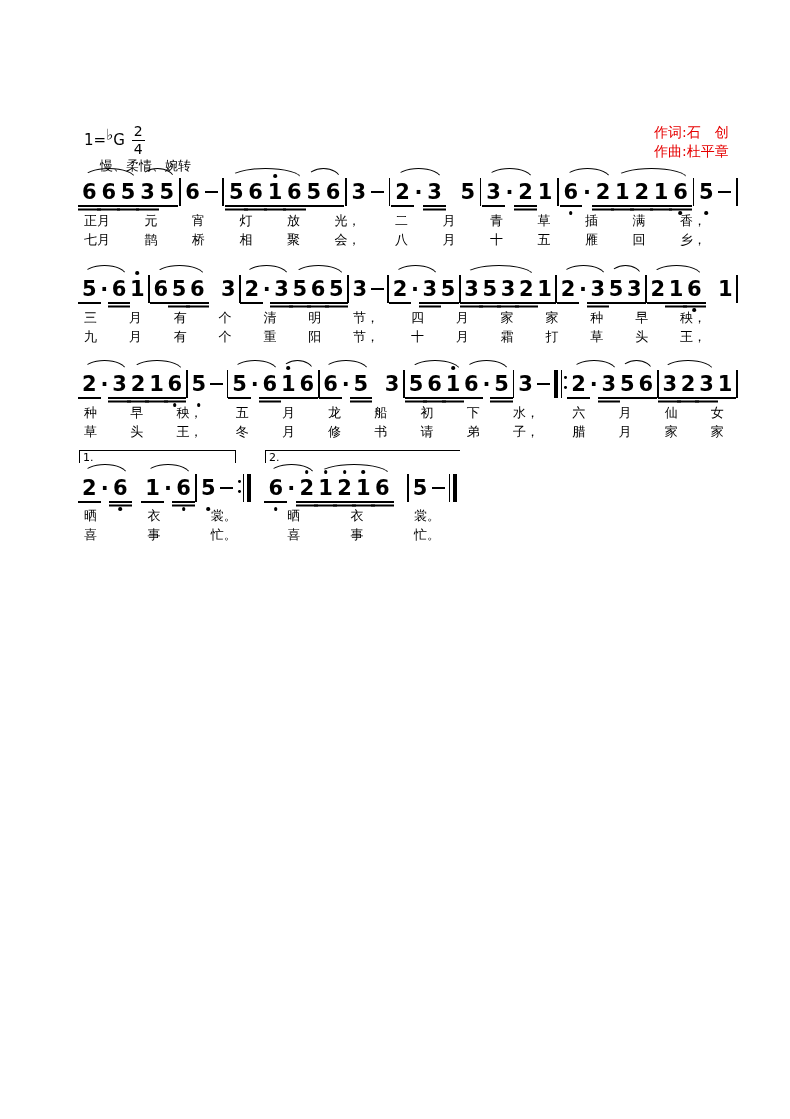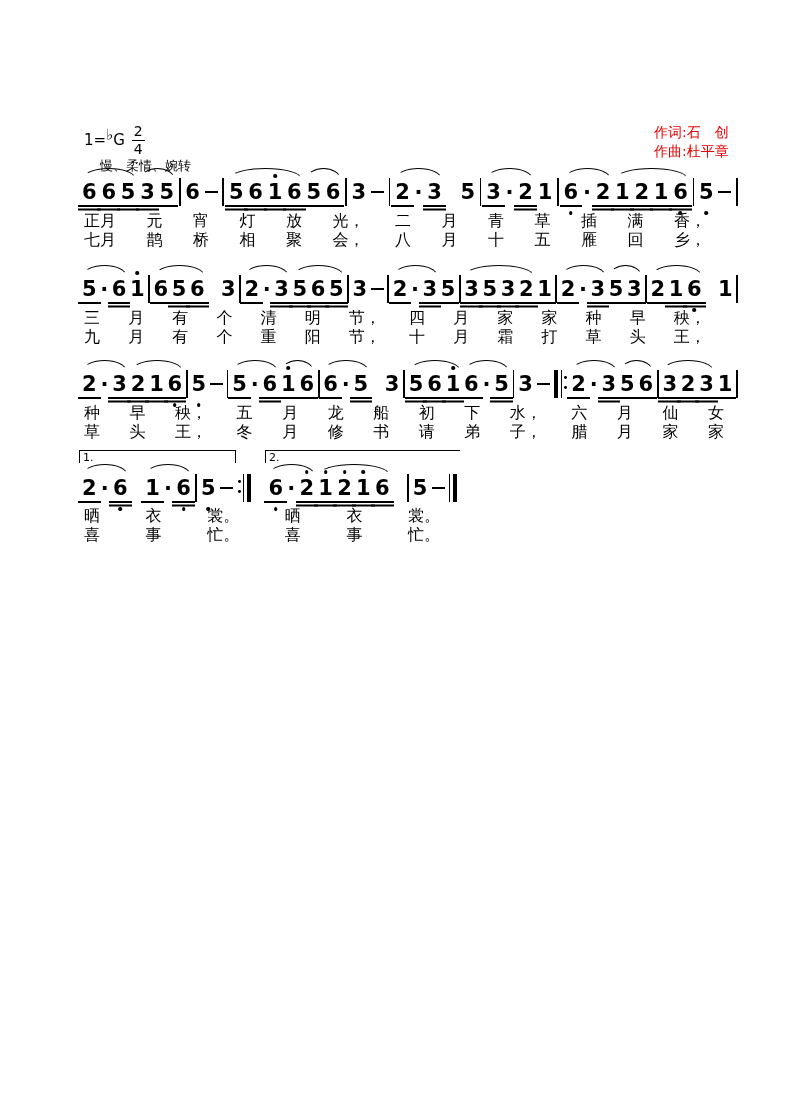--- a/index.html
+++ b/index.html
@@ -38,21 +38,21 @@
         border-radius:50%;background:#000;box-shadow:0 10px 0 #000;}
   .rsTok::after{right:-6px;}
   .reTok::after{left:-6px;}
   .slur{position:absolute;top:-12px;height:10px;box-sizing:border-box;
         border:1.7px solid transparent;border-top:1.8px solid #000;
         border-radius:50% 50% 0 0 / 100% 100% 0 0;}
   .volta{position:absolute;top:-26px;height:13px;border-top:1.3px solid #000;border-left:1.3px solid #000;box-sizing:border-box;}
   .volta.closed{border-right:1.3px solid #000;}
   .vlabel{position:absolute;left:3px;top:0px;font-size:11px;font-weight:normal;}
 
-  .lyr{position:absolute;display:flex;justify-content:space-between;font-size:16px;line-height:18px;}
+  .lyr{position:absolute;display:flex;justify-content:space-between;font-size:13px;line-height:18px;}
 </style>
 </head>
 <body>
 
 <div class="page">
 
 
   <div class="credits" style="color: rgb(230, 0, 0);">
     <div>作词:石　创</div>
     <div>作曲:杜平章</div>

